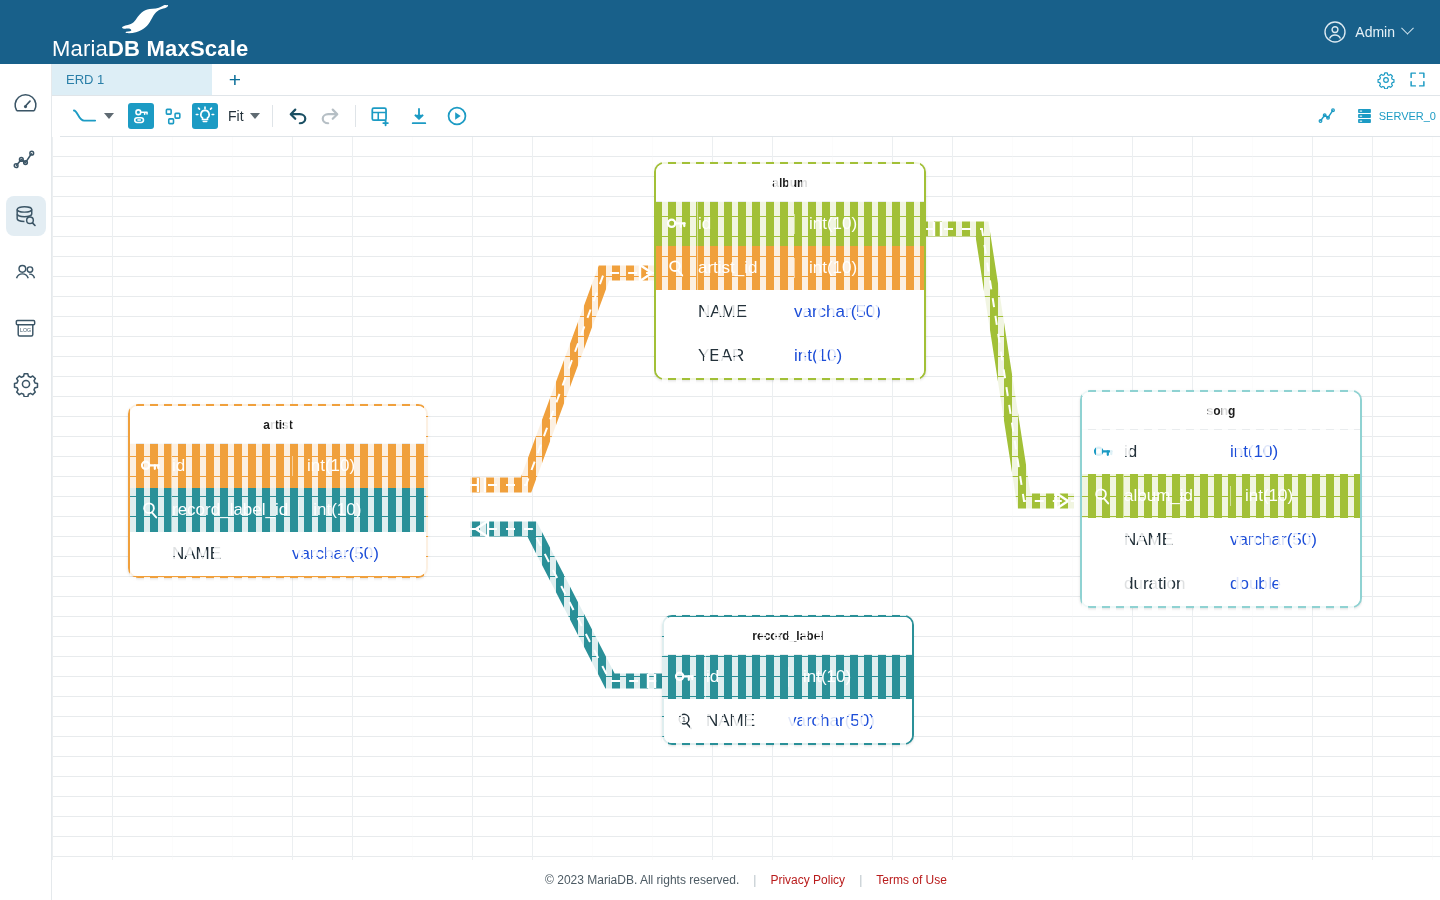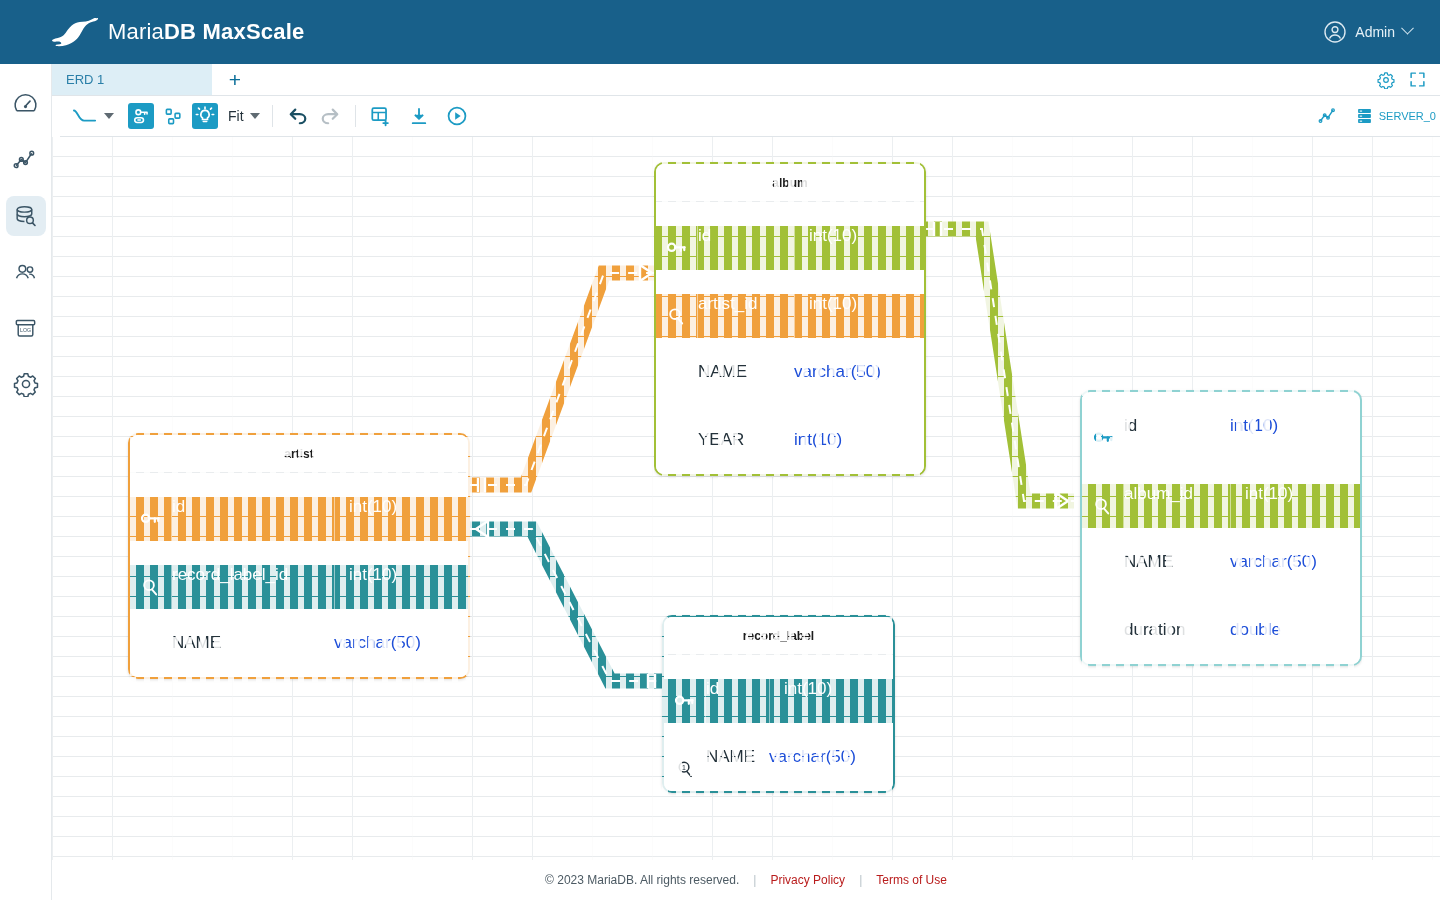--- a/index.html
+++ b/index.html
@@ -11,21 +11,21 @@
     background: #ffffff;
   }
 
   
   #app-header {
     position: absolute; left: 0; top: 0;
     width: 1440px; height: 64px;
     background: #18608a;
     display: flex; align-items: center;
   }
-  #brand { display: flex; align-items: center; margin-left: 52px; }
+  #brand { display: flex; align-items: center; margin-left: 52px; flex-direction: column; }
   #brand-logo { width: 46px; height: 34px; margin-right: 10px; }
   #brand-text { color: #ffffff; font-size: 22px; letter-spacing: .2px; }
   #brand-text .b { font-weight: bold; }
   #user-menu {
     position: absolute; right: 28px; top: 0; height: 64px;
     display: flex; align-items: center; gap: 8px;
     color: #e6f1f7; font-size: 14px; cursor: pointer;
   }
   #user-menu .caret {
     width: 9px; height: 9px; border-right: 1.6px solid #d7e8f2;
@@ -127,22 +127,22 @@
     border-radius: 10px; overflow: hidden;
     border: 2px solid #cccccc;
     box-shadow: 0 1px 3px rgba(0,0,0,.13);
   }
   .entity-title {
     height: 38px; display: flex; align-items: center; justify-content: center;
     font-size: 12px; font-weight: bold; color: #1c1c1c; background: #ffffff;
     border-bottom: 1px solid #e9ecee;
   }
   .col-row {
-    display: flex; height: 44px;
-    font-size: 17px; color: #24323b; background: #ffffff; margin-top: 24px;
+    display: flex; align-items: center; height: 44px;
+    font-size: 17px; color: #24323b; background: #ffffff;
   }
   .col-icon {
     width: 42px; min-width: 42px; height: 100%;
     display: flex; align-items: center; justify-content: center;
   }
   .col-name { flex: 1; padding-right: 10px; }
   .col-type { color: #1d4ed8; padding-right: 14px; text-align: left; }
   .col-row.hl { color: #ffffff; }
   .col-row.hl .col-type { color: #ffffff; }
   .col-row.hl .col-name, .col-row.hl .col-icon {
@@ -405,20 +405,21 @@
           <div class="col-name">NAME</div>
           <div class="col-type" style="width: 130px; min-width: 130px; padding-left: 0px;">varchar(50)</div>
         </div>
         <div class="col-row">
           <div class="col-icon"></div>
           <div class="col-name">YEAR</div>
           <div class="col-type" style="width: 130px; min-width: 130px; padding-left: 0px;">int(10)</div>
         </div>
       </div>
       <div class="entity" style="left: 1028px; top: 253px; width: 282px; border-color: rgb(143, 210, 210);">
+        <div class="entity-title">song</div>
         <div class="col-row">
           <div class="col-icon">
             <svg width="19" height="16" viewBox="0 0 22 16">
               <circle cx="5.4" cy="7.2" r="4.2" fill="none" stroke="#1c9bc4" stroke-width="2.6"></circle>
               <path d="M9.4 7.2h11" stroke="#1c9bc4" stroke-width="2.6" stroke-linecap="round"></path>
               <path d="M16 7.2v4M20 7.2v3.2" stroke="#1c9bc4" stroke-width="2.6" stroke-linecap="round"></path>
             </svg>
           </div>
           <div class="col-name">id</div>
           <div class="col-type" style="width: 130px; min-width: 130px; padding-left: 0px;">int(10)</div>
@@ -437,21 +438,21 @@
           <div class="col-icon"></div>
           <div class="col-name">NAME</div>
           <div class="col-type" style="width: 130px; min-width: 130px; padding-left: 0px;">varchar(50)</div>
         </div>
         <div class="col-row">
           <div class="col-icon"></div>
           <div class="col-name">duration</div>
           <div class="col-type" style="width: 130px; min-width: 130px; padding-left: 0px;">double</div>
         </div>
       </div>
-      <div class="entity" style="left: 76px; top: 296px; width: 342px; border-color: rgb(240, 160, 60);">
+      <div class="entity" style="left: 76px; top: 267px; width: 300px; border-color: rgb(240, 160, 60);">
         <div class="entity-title">artist</div>
         <div class="col-row hl" style="background: rgb(240, 160, 60);">
           <div class="col-icon">
             <svg width="19" height="16" viewBox="0 0 22 16">
               <circle cx="5.4" cy="7.2" r="4.2" fill="none" stroke="#ffffff" stroke-width="2.6"></circle>
               <path d="M9.4 7.2h11" stroke="#ffffff" stroke-width="2.6" stroke-linecap="round"></path>
               <path d="M16 7.2v4M20 7.2v3.2" stroke="#ffffff" stroke-width="2.6" stroke-linecap="round"></path>
             </svg>
           </div>
           <div class="col-name">id</div>
@@ -466,21 +467,21 @@
           </div>
           <div class="col-name">record_label_id</div>
           <div class="col-type" style="width: 134px; min-width: 134px; padding-left: 14px;">int(10)</div>
         </div>
         <div class="col-row">
           <div class="col-icon"></div>
           <div class="col-name">NAME</div>
           <div class="col-type" style="width: 134px; min-width: 134px; padding-left: 0px;">varchar(50)</div>
         </div>
       </div>
-      <div class="entity" style="left: 610px; top: 478px; width: 233px; border-color: rgb(42, 144, 152);">
+      <div class="entity" style="left: 610px; top: 478px; width: 252px; border-color: rgb(42, 144, 152);">
         <div class="entity-title">record_label</div>
         <div class="col-row hl" style="background: rgb(42, 144, 152);">
           <div class="col-icon">
             <svg width="19" height="16" viewBox="0 0 22 16">
               <circle cx="5.4" cy="7.2" r="4.2" fill="none" stroke="#ffffff" stroke-width="2.6"></circle>
               <path d="M9.4 7.2h11" stroke="#ffffff" stroke-width="2.6" stroke-linecap="round"></path>
               <path d="M16 7.2v4M20 7.2v3.2" stroke="#ffffff" stroke-width="2.6" stroke-linecap="round"></path>
             </svg>
           </div>
           <div class="col-name">id</div>

